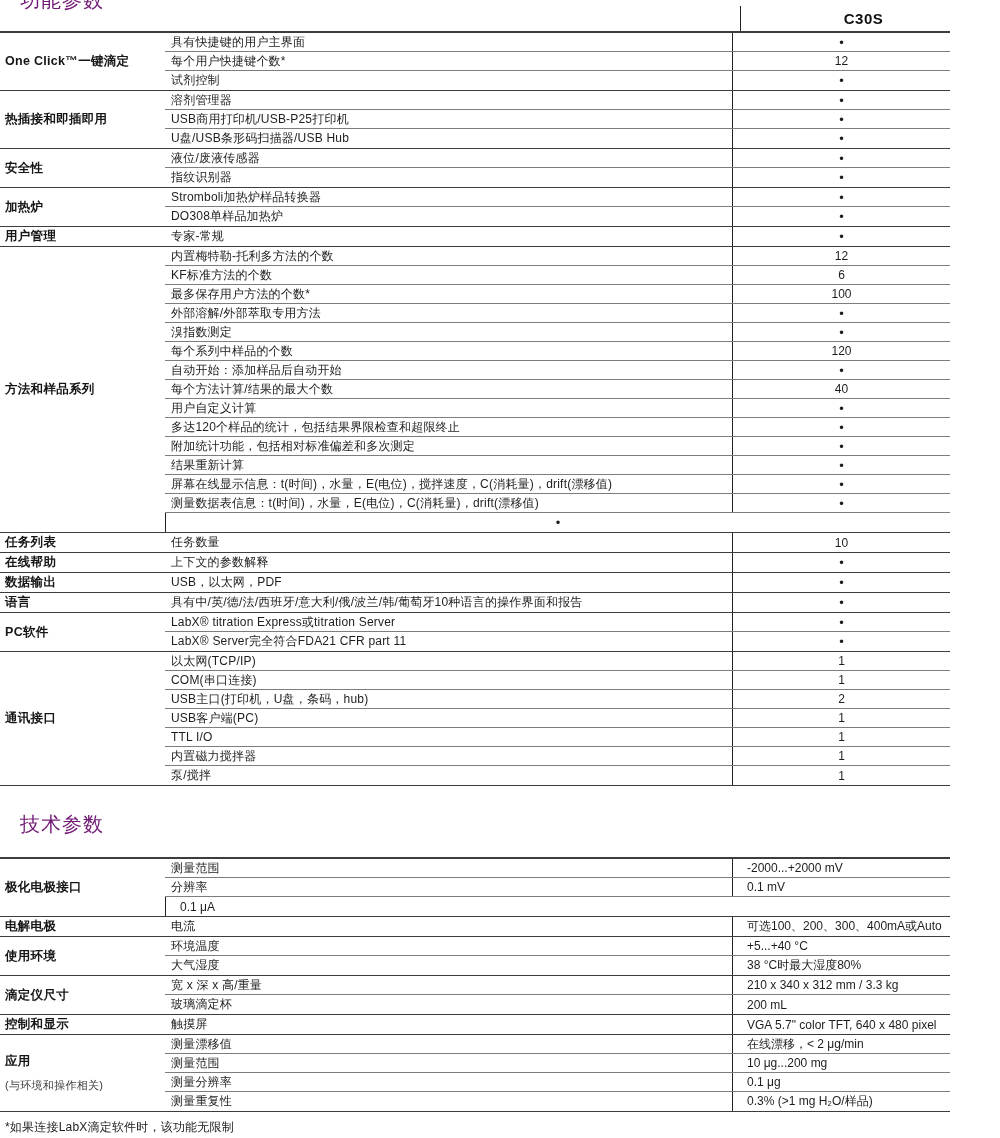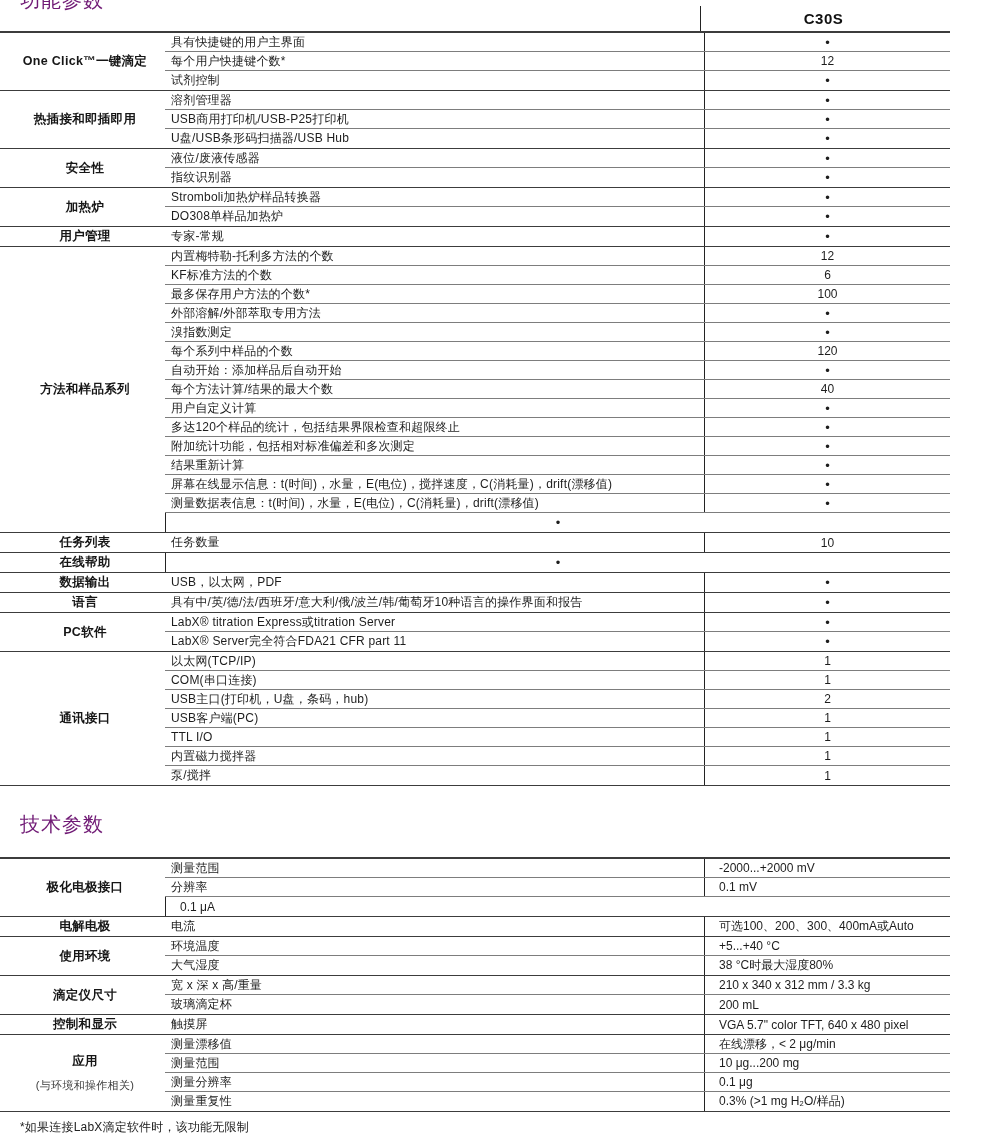--- a/index.html
+++ b/index.html
@@ -19,38 +19,37 @@
     color:#701a75;
   }
 
   
   .table-header {
     position:relative; height:33px;
     border-bottom:2px solid #3c3c3c;
   }
   .table-header .section-title { position:absolute; left:0; bottom:0; padding:0 0 2px 5px; }
   .header-value-cell {
-    position:absolute; left:700px; top:6px; bottom:0; width:246px;
+    position:absolute; left:740px; top:6px; bottom:0; width:246px;
     border-left:1.5px solid #232323;
     display:flex; align-items:center; justify-content:center;
     font-weight:bold; font-size:15px; letter-spacing:0.5px; color:#111;
   }
 
   
   .group { display:flex; border-bottom:1.5px solid #3c3c3c; }
   .cat-cell {
     width:165px; flex:0 0 165px;
     display:flex; flex-direction:column; justify-content:center;
     padding-left:5px;
-    align-items:center;
   }
   .cat-label { font-size:12.5px; font-weight:bold; letter-spacing:0.3px; line-height:15px; color:#161616; }
   .cat-sub { font-size:11px; font-weight:normal; color:#3a3a3a; letter-spacing:0.3px; margin-top:9px; }
   .rows { flex:1; display:flex; flex-direction:column; }
-  .row { display:flex; height:19px; align-items:stretch; }
+  .row { display:flex; height:19px; align-items:stretch;gap:28px; }
   .row:not(:last-child) { border-bottom:1px solid #7d7d7d; }
   .label-cell {
     width:539px; flex:0 0 539px; padding-left:6px;
     display:flex; align-items:center;
     font-size:12px; letter-spacing:0.2px; white-space:nowrap; overflow:hidden;
     color:#1d1d1d;
   }
   .value-cell {
     flex:1; border-left:1.5px solid #232323;
     display:flex; align-items:center; justify-content:center;
@@ -59,21 +58,21 @@
   .value-cell.bullet { font-size:13px; }
 
   
   .tech .value-cell { justify-content:flex-start; padding-left:14px; }
 
   
   .tech-title-wrap { border-bottom:2px solid #3c3c3c; margin-top:14px; }
   .tech-title-wrap .section-title { padding:10px 0 4px 5px; }
 
   .footnote {
-    margin-top:7px; padding-left:20px;
+    margin-top:7px; padding-left:5px;
     font-size:12px; letter-spacing:0.2px; color:#222;
   }
 </style>
 </head>
 <body>
 
 <div class="content">
 
   <section>
     <div class="table-header">
@@ -236,20 +235,21 @@
               <div class="value-cell">10</div>
             </div>
           </div>
         </div>
         <div class="group">
           <div class="cat-cell">
             <div class="cat-label">在线帮助</div>
           </div>
           <div class="rows">
             <div class="row">
+              <div class="label-cell">上下文的参数解释</div>
               <div class="value-cell bullet">•</div>
             </div>
           </div>
         </div>
         <div class="group">
           <div class="cat-cell">
             <div class="cat-label">数据输出</div>
           </div>
           <div class="rows">
             <div class="row">

